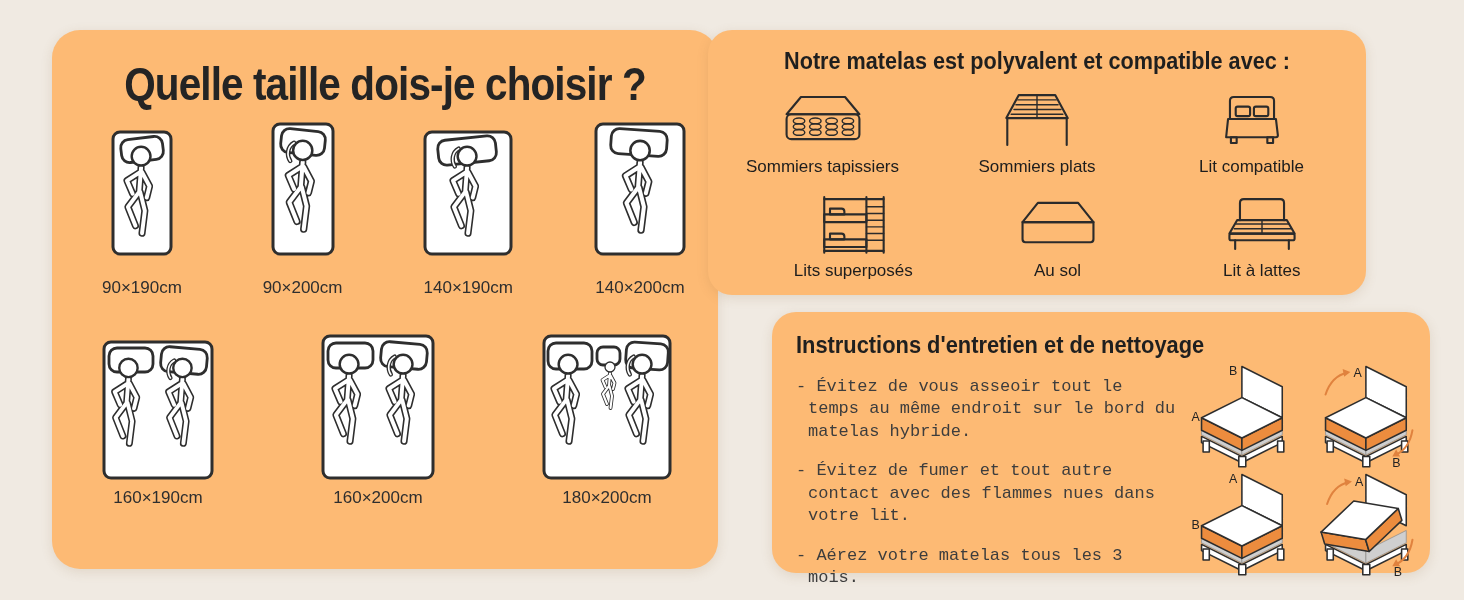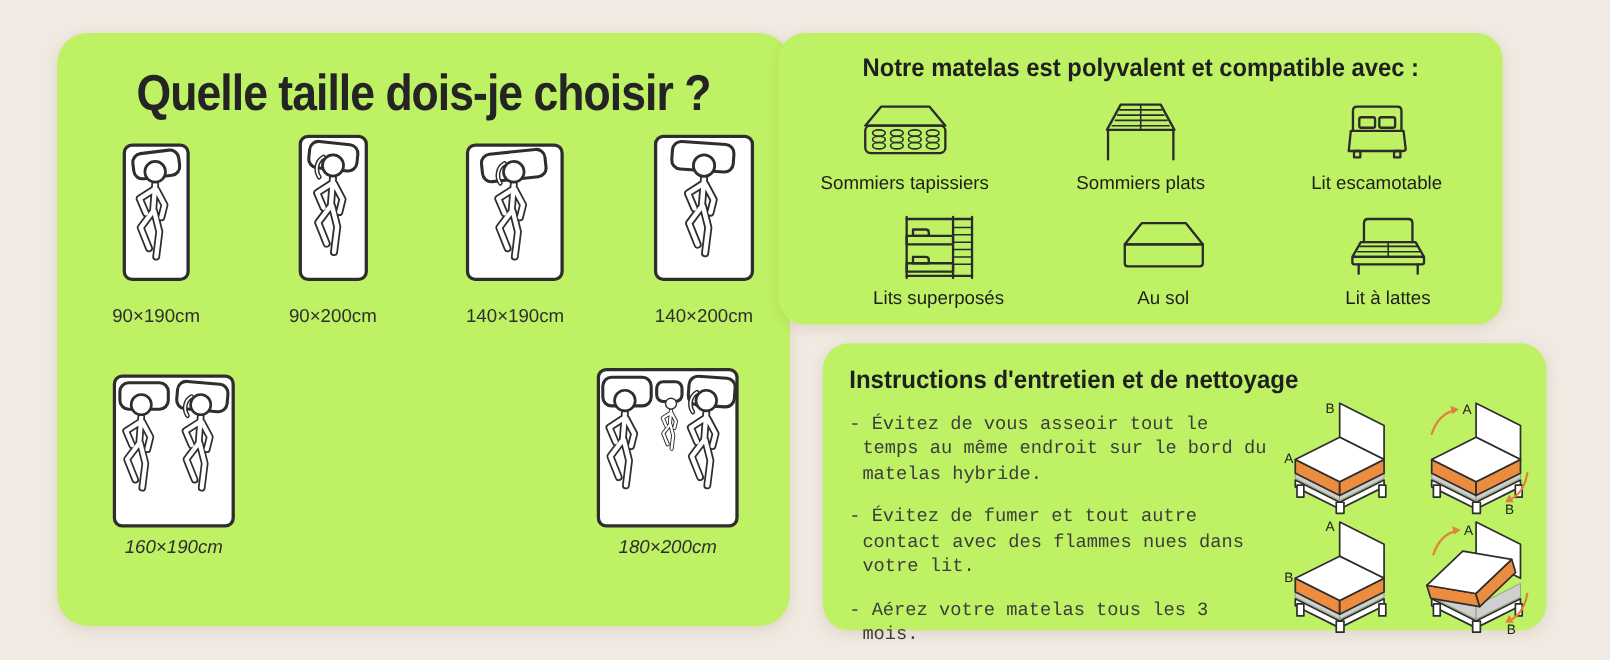--- a/index.html
+++ b/index.html
@@ -6,35 +6,35 @@
   body{
     width:1464px;height:600px;position:relative;overflow:hidden;
     font-family:"Liberation Sans","DejaVu Sans",sans-serif;
     background-image:
       radial-gradient(900px 300px at 14% 112%, rgba(186,138,82,.9), rgba(186,138,82,0) 62%),
       linear-gradient(90deg, rgba(214,186,148,.30) 0%, rgba(214,186,148,0) 5%, rgba(214,186,148,0) 93%, rgba(250,245,238,.85) 97%, rgba(242,233,220,.9) 100%),
       linear-gradient(180deg, #f2ede6 0%, #f1ebe3 58%, #efe7da 68%, #e2cda8 76%, #cda briefly 0, #cca26f 82%, #c2925c 94%, #cba471 100%);
     background-color:#f0eae2;
   }
   .canvas{position:absolute;inset:0;}
-  .card{position:absolute;background:#bef264;border-radius:28px;
+  .card{position:absolute;background:#fdba74;border-radius:28px;
         box-shadow:0 3px 12px rgba(140,105,60,.16);}
   .card-left{left:52px;top:30px;width:666px;height:539px;}
   .card-tr{left:708px;top:30px;width:658px;height:265px;border-radius:24px;}
-  .card-br{left:748px;top:312px;width:658px;height:261px;border-radius:24px;}
+  .card-br{left:772px;top:312px;width:658px;height:261px;border-radius:24px;}
 
   .big-title{margin:30px 0 0 0;text-align:center;font-size:46px;font-weight:700;
              color:#242424;letter-spacing:-1px;white-space:nowrap;
              transform:scaleX(.88);transform-origin:center;line-height:1.05;}
   .size-row{display:flex;justify-content:space-between;align-items:flex-end;}
   .size-row.r1{padding:0 32px 0 50px;margin-top:24px;height:166px;}
   .size-row.r2{padding:0 46px 0 50px;margin-top:40px;height:170px;}
   .size-item{display:flex;flex-direction:column;align-items:center;}
   .size-label{margin-top:22px;font-size:17px;color:#2e2e2e;}
-  .r2 .size-label{margin-top:8px;font-style:italic;}
+  .r2 .size-label{margin-top:8px;}
 
   
   .ln{fill:#fff;stroke:#2e2e2e;stroke-width:3;stroke-linecap:round;stroke-linejoin:round;}
   .pl{fill:#fff;stroke:#2e2e2e;stroke-width:2.8;stroke-linecap:round;stroke-linejoin:round;}
   .tb{fill:none;stroke:#2e2e2e;stroke-width:7.6;stroke-linecap:round;stroke-linejoin:round;}
   .tbw{fill:none;stroke:#ffffff;stroke-width:4.2;stroke-linecap:round;stroke-linejoin:round;}
   .hd{fill:#fff;stroke:#2e2e2e;stroke-width:2.6;}
   .hr{fill:none;stroke:#2e2e2e;stroke-width:4.6;stroke-linecap:round;}
   .hrw{fill:none;stroke:#fff;stroke-width:1.8;stroke-linecap:round;}
 
@@ -139,20 +139,35 @@
           <g transform="translate(59,8) rotate(5 23 12)">
               <rect class="pl" width="46" height="25" rx="8"></rect>
             </g>
           <use href="#sleeper" transform="translate(-3,15) scale(0.92)"></use>
           <use href="#sleeper" transform="translate(51,15) scale(0.92)"></use>
           <use href="#hair-f" transform="translate(51,15) scale(0.92)"></use>
         </svg>
         <div class="size-label">160×190cm</div>
       </div>
       <div class="size-item">
+        <svg class="matt" width="114" height="146" viewBox="0 0 114 146">
+          <rect class="ln" x="2" y="2" width="110" height="142" rx="7"></rect>
+          <g transform="translate(7,9)">
+              <rect class="pl" width="45" height="25" rx="8"></rect>
+            </g>
+          <g transform="translate(60,9) rotate(5 23 12)">
+              <rect class="pl" width="46" height="25" rx="8"></rect>
+            </g>
+          <use href="#sleeper" transform="translate(-2,17) scale(0.94)"></use>
+          <use href="#sleeper" transform="translate(52,17) scale(0.94)"></use>
+          <use href="#hair-f" transform="translate(52,17) scale(0.94)"></use>
+        </svg>
+        <div class="size-label">160×200cm</div>
+      </div>
+      <div class="size-item">
         <svg class="matt" width="130" height="146" viewBox="0 0 130 146">
           <rect class="ln" x="2" y="2" width="126" height="142" rx="7"></rect>
           <g transform="translate(6,9)">
               <rect class="pl" width="44" height="26" rx="8"></rect>
             </g>
           <g transform="translate(55,13)">
               <rect class="pl" width="23" height="18" rx="6"></rect>
             </g>
           <g transform="translate(84,9) rotate(4 21 13)">
               <rect class="pl" width="42" height="26" rx="8"></rect>
@@ -202,21 +217,21 @@
       </div>
       <div class="icon-item">
         <svg width="92" height="62" viewBox="0 0 96 64">
           <path class="ic" d="M25,30 V12 Q25,8 29,8 H67 Q71,8 71,12 V30"></path>
           <rect class="ic" x="31" y="18" width="15" height="10" rx="2"></rect>
           <rect class="ic" x="50" y="18" width="15" height="10" rx="2"></rect>
           <path class="ic" d="M23,31 H73 L75,48 Q75,50 73,50 H23 Q21,50 21,50 L23,31 Z"></path>
           <rect class="ic" x="26" y="50" width="6" height="6"></rect>
           <rect class="ic" x="64" y="50" width="6" height="6"></rect>
         </svg>
-        <div class="icon-label">Lit escamotable</div>
+        <div class="icon-label">Lit compatible</div>
       </div>
     </div>
 
     <div class="icon-row second">
       <div class="icon-item">
         <svg width="92" height="62" viewBox="0 0 96 64">
           <path class="ic" d="M18,4 V62 M62,4 V62 M80,4 V62"></path>
           <path class="ic" d="M18,6 H80 M18,60 H80"></path>
           <rect class="ic" x="18" y="22" width="44" height="8"></rect>
           <rect class="ic" x="18" y="48" width="44" height="8"></rect>

